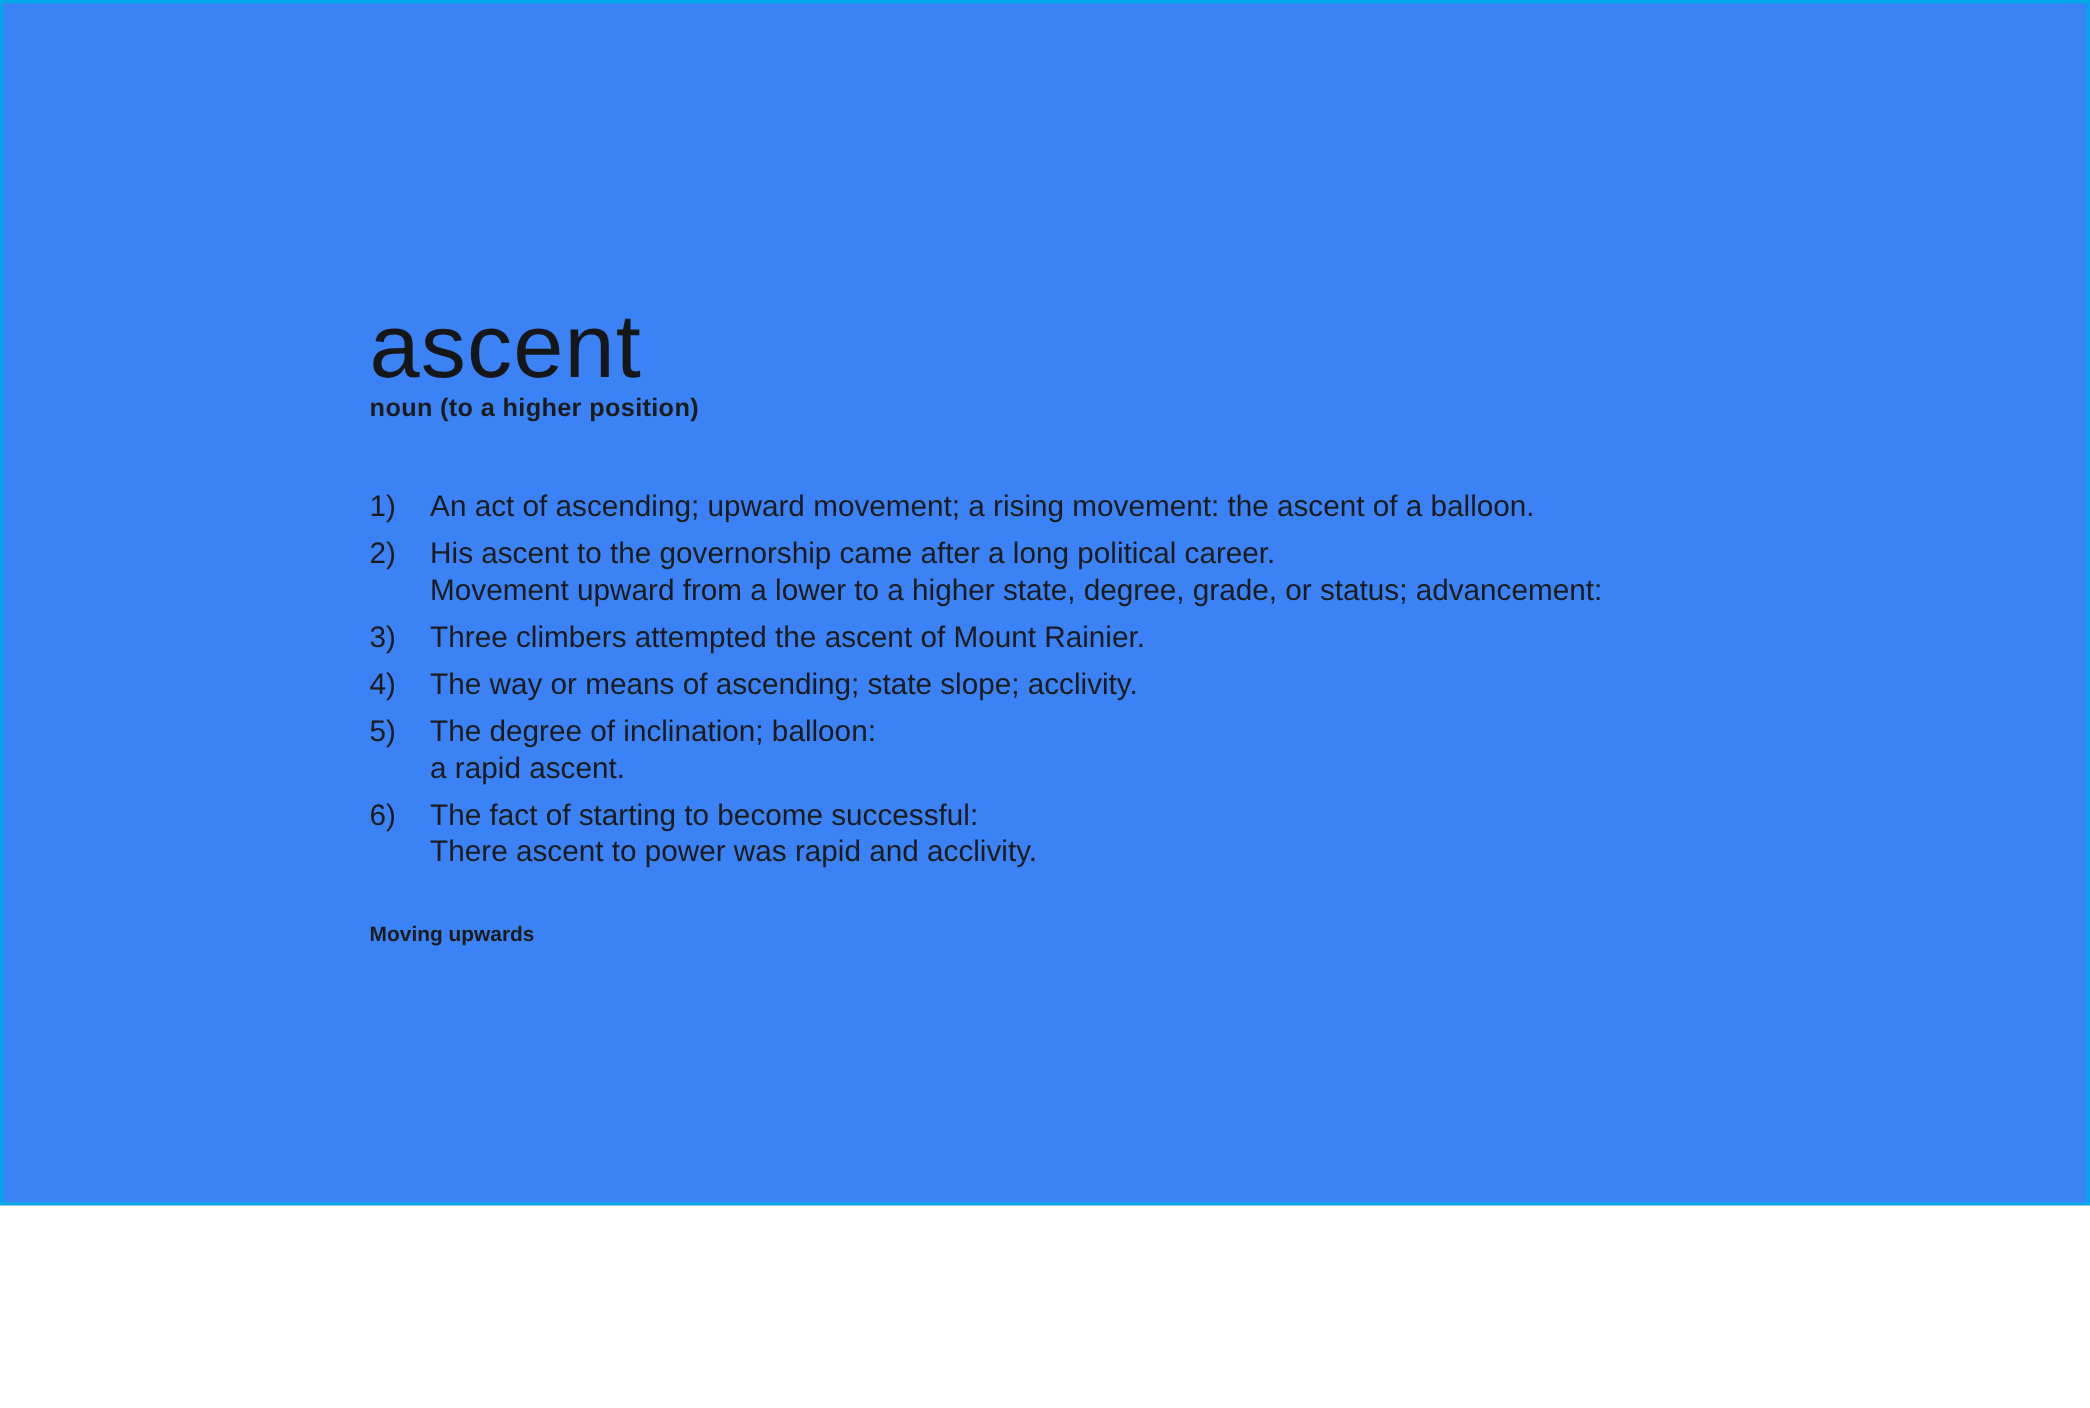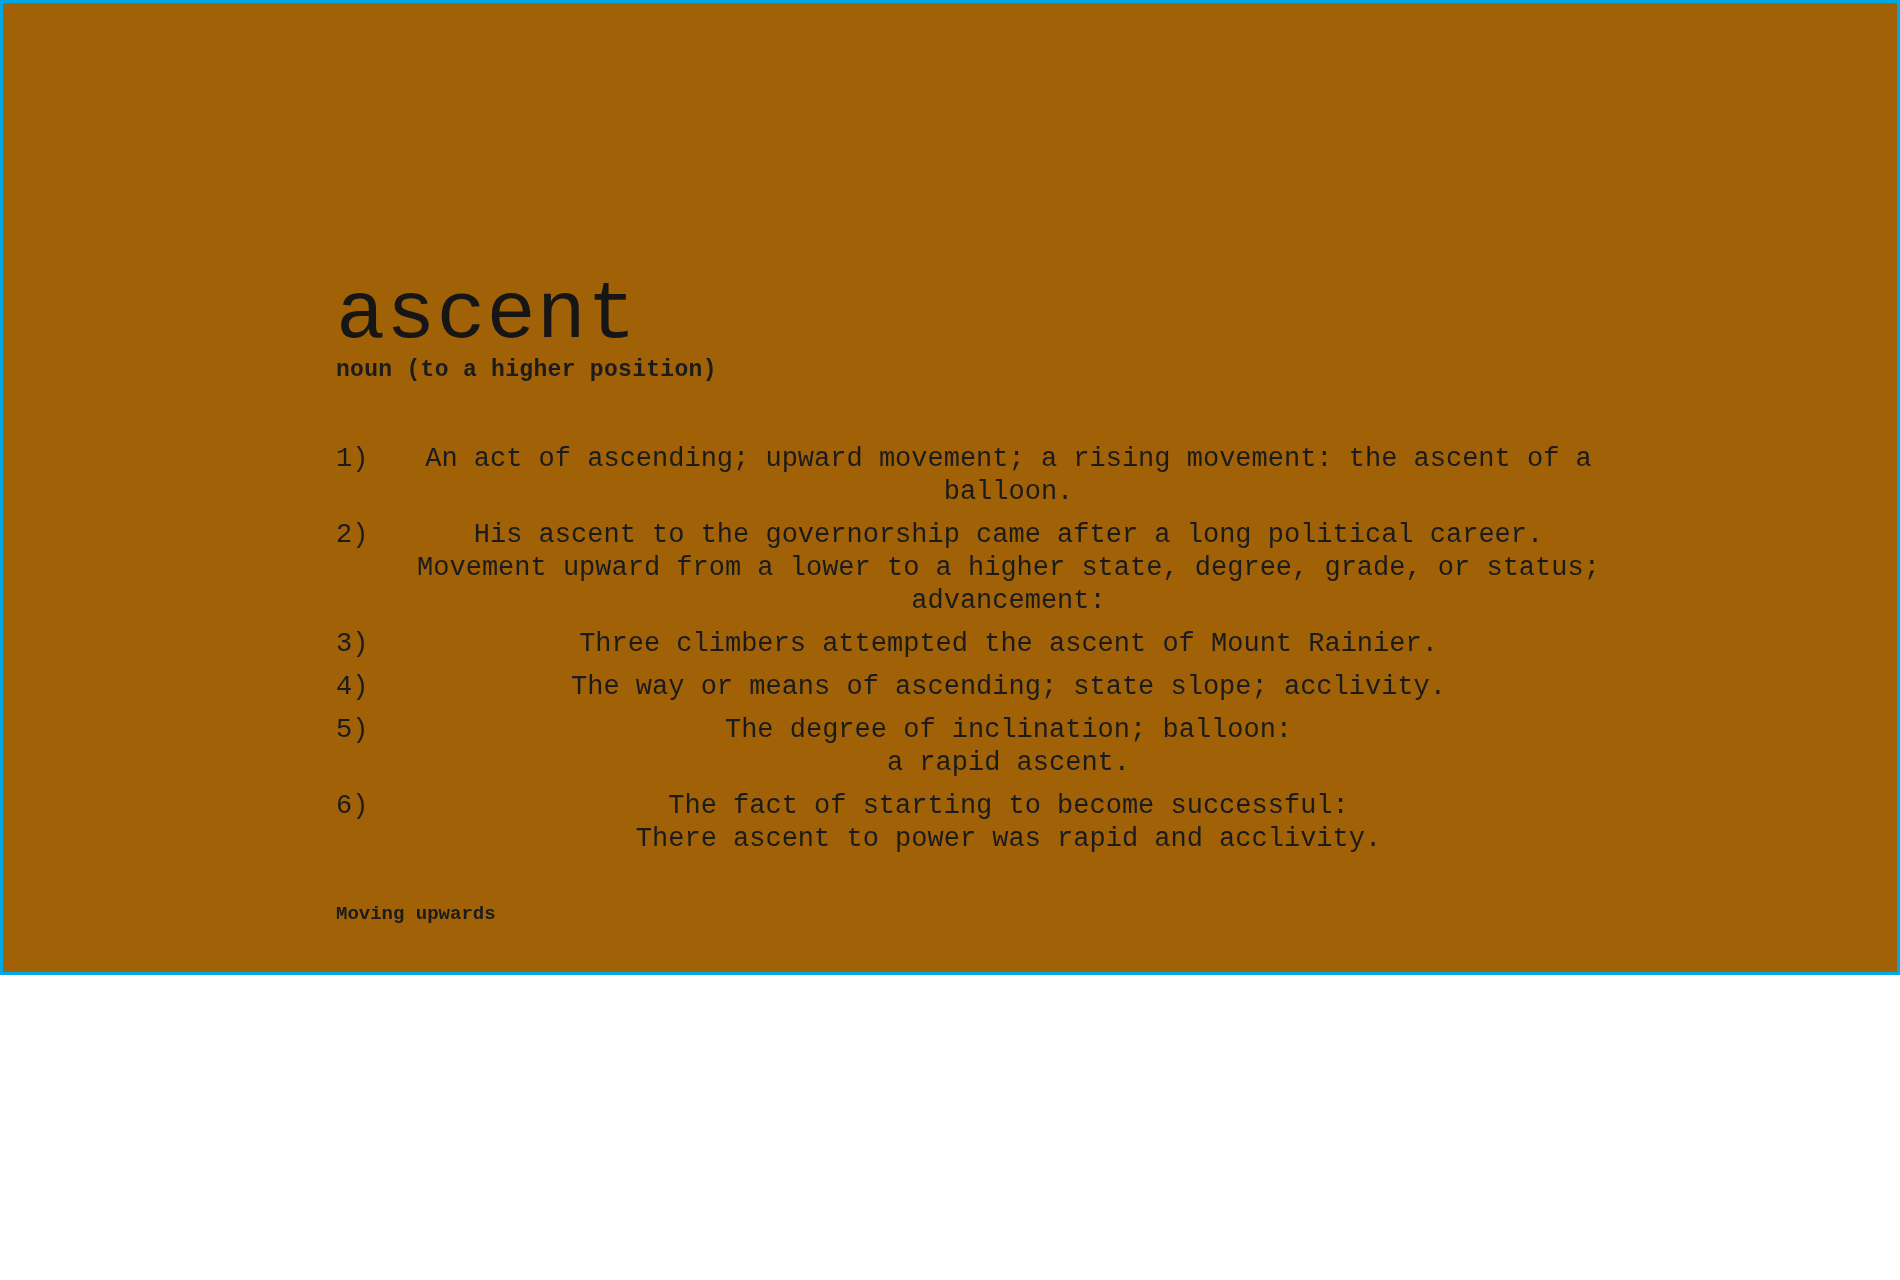--- a/index.html
+++ b/index.html
@@ -2,27 +2,27 @@
 <html><head>
 <meta charset="utf-8">
 <style>
   html, body {
     margin: 0;
     padding: 0;
     background: #ffffff;
   }
   .screen {
     width: 1900px;
-    height: 975px;
+    height: 1096px;
     box-sizing: border-box;
     border: 3px solid #00a8e8;
-    background: #a16207;
+    background: #3b82f6;
     position: relative;
     overflow: hidden;
-    font-family: Liberation Mono, monospace;
+    font-family: Liberation Sans, sans-serif;
     color: #1b1b1b;
   }
   .content {
     position: absolute;
     left: 333px;
     top: 0;
     width: 1290px;
   }
   .headword {
     margin: 272px 0 0 0;
@@ -48,21 +48,20 @@
   .def-row {
     display: flex;
     margin-bottom: 10px;
   }
   .def-num {
     flex: 0 0 55px;
     width: 55px;
   }
   .def-text {
     flex: 1;
-    text-align: center;
   }
   .section-title {
     margin-top: 48px;
     font-size: 19px;
     font-weight: 700;
     line-height: 1.15;
   }
   .synonyms {
     margin-top: 34px;
     font-size: 26px;

